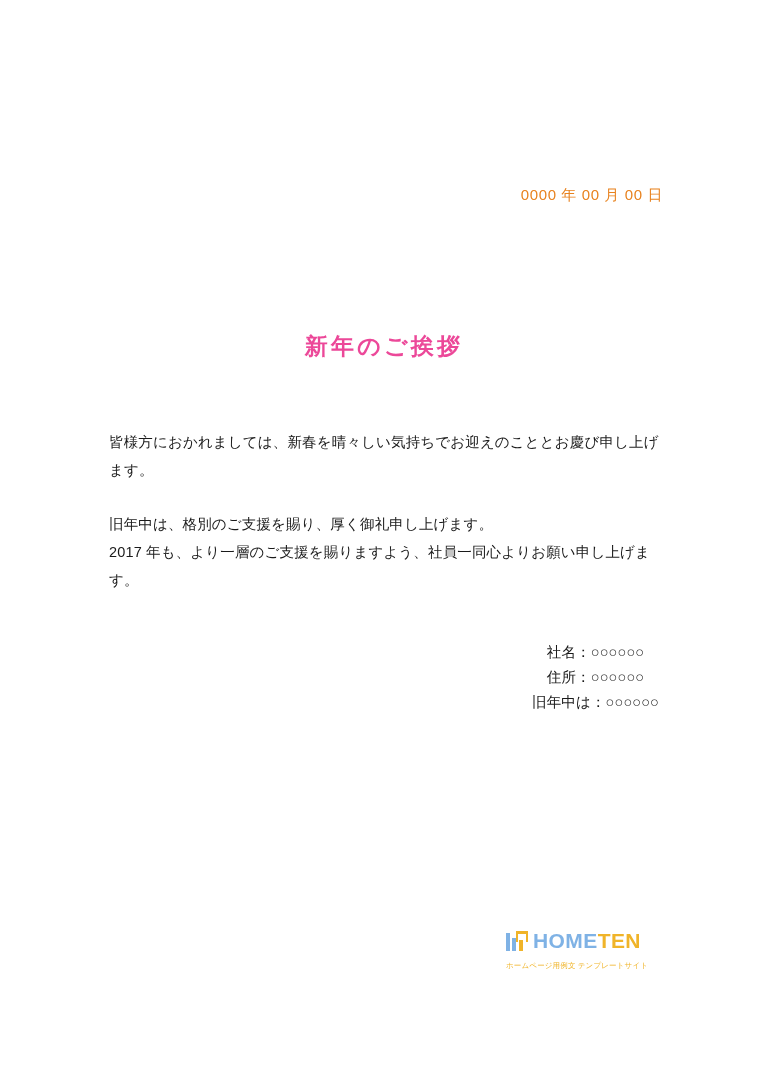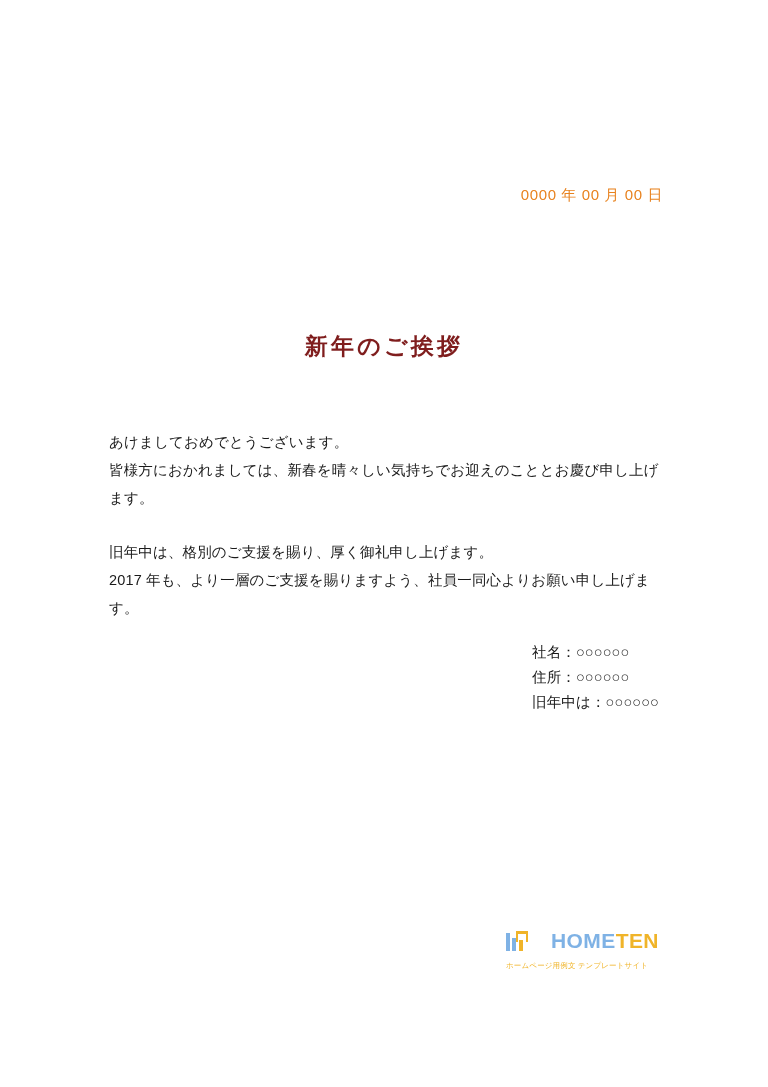--- a/index.html
+++ b/index.html
@@ -38,21 +38,21 @@
   
   .doc-title {
     position: absolute;
     top: 316px;
     left: 0;
     width: 768px;
     text-align: center;
     font-size: 23px;
     font-weight: bold;
     letter-spacing: 0.14em;
-    color: #7f1d1d;
+    color: #ec4899;
   }
 
   
   .body-block {
     position: absolute;
     top: 428px;
     left: 109px;
     width: 560px;
   }
   .body-block p {
@@ -64,42 +64,42 @@
   }
   .body-block .para-gap {
     height: 26px;
   }
 
   
   .signature {
     position: absolute;
     top: 640px;
     right: 109px;
-    text-align: left;
+    text-align: center;
   }
   .signature .sig-row {
     font-size: 14.5px;
     line-height: 25px;
     color: #1a1a1a;
     white-space: nowrap;
     letter-spacing: 0.01em;
   }
 
   
   .footer-logo {
     position: absolute;
     left: 506px;
     top: 930px;
     width: 152px;
     text-align: left;
   }
   .logo-row {
     display: flex;
     align-items: flex-end;
-    gap: 23px;
+    gap: 5px;
   }
   .logo-mark {
     width: 22px;
     height: 20px;
     position: relative;
     flex: 0 0 auto;
   }
   .logo-mark .bar-a {
     position: absolute;
     left: 0;
@@ -160,21 +160,20 @@
 </head>
 <body>
 
 <div class="page">
 
   <div class="date-line">0000 年 00 月 00 日</div>
 
   <h1 class="doc-title">新年のご挨拶</h1>
 
   <div class="body-block">
-    <p>あけましておめでとうございます。</p>
     <p>皆様方におかれましては、新春を晴々しい気持ちでお迎えのこととお慶び申し上げます。</p>
     <div class="para-gap"></div>
     <p>旧年中は、格別のご支援を賜り、厚く御礼申し上げます。</p>
     <p>2017 年も、より一層のご支援を賜りますよう、社員一同心よりお願い申し上げます。</p>
   </div>
 
   <div class="signature">
     <div class="sig-row">社名：○○○○○○</div>
     <div class="sig-row">住所：○○○○○○</div>
     <div class="sig-row">旧年中は：○○○○○○</div>

